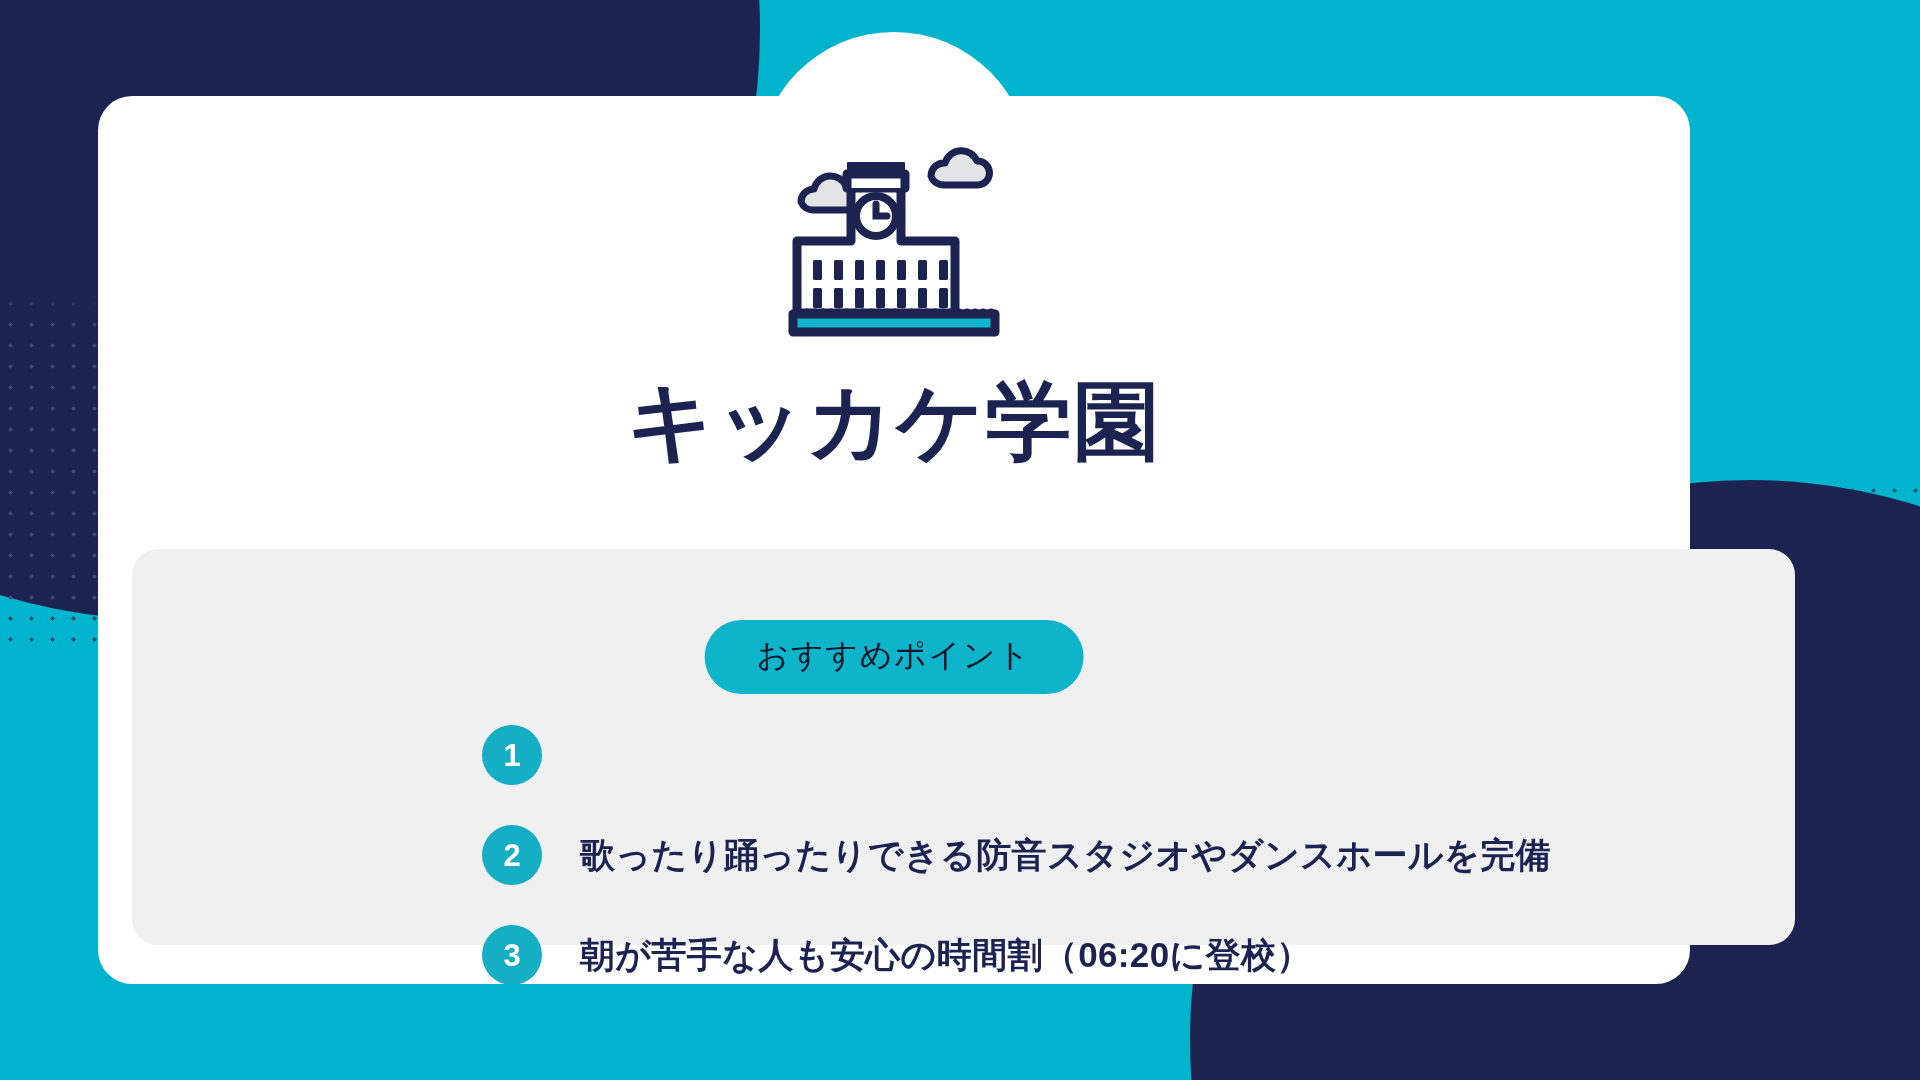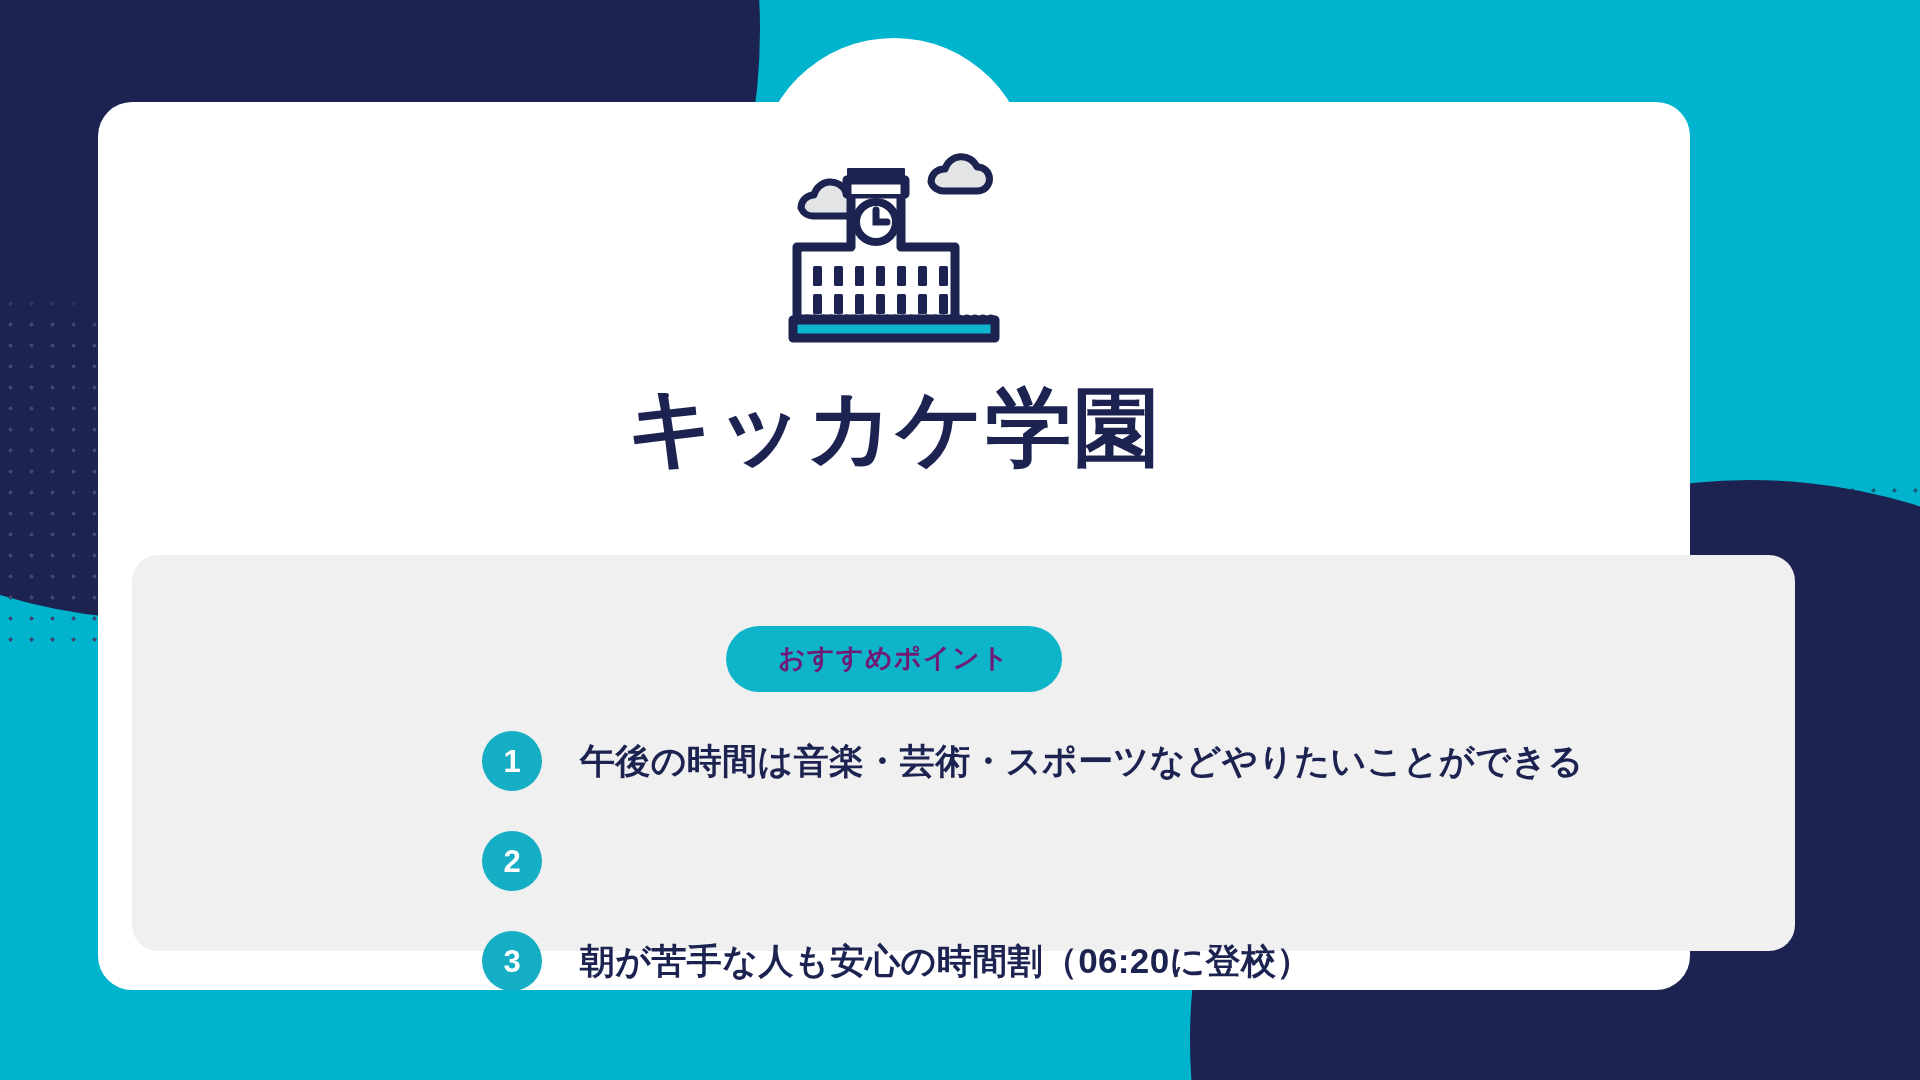--- a/index.html
+++ b/index.html
@@ -59,21 +59,21 @@
     background:#1c2351;
     border-radius:50%;
   }
   .blob-br-sq {
     right:0; bottom:0; width:300px; height:200px; background:#1c2351;
   }
 
   
   #card {
     position:absolute;
-    left:98px; top:102px;
+    left:98px; top:96px;
     width:1592px; height:888px;
     background:#ffffff;
     border-radius:34px;
   }
   #card-bump {
     position:absolute;
     left:50%; top:-64px; transform:translateX(-50%);
     width:272px; height:136px;
     background:#ffffff;
     border-radius:136px 136px 0 0;
@@ -105,23 +105,23 @@
     width:1663px; height:396px;
     background:#f0f0f0;
     border-radius:26px;
   }
 
   
   #recommend-badge {
     position:absolute;
     left:50%; top:524px; transform:translateX(-50%);
     background:#0eb4c9;
-    color:#701a75;
-    font-size:27px;
-    font-weight:bold;
+    color:#0f172a;
+    font-size:32px;
+    font-weight:normal;
     letter-spacing:.05em;
     padding:14px 52px 16px;
     border-radius:40px;
     white-space:nowrap;
     z-index:3;
   }
 
   
   #points-list {
     position:absolute;
@@ -230,25 +230,25 @@
     <div id="title">キッカケ学園</div>
 
     <div id="points-panel"></div>
 
     <div id="recommend-badge">おすすめポイント</div>
 
     <div id="points-list">
 
       <div class="point-row">
         <div class="point-num">1</div>
-        <div class="point-text">午後の時間は音楽・芸術・スポーツなどやりたいことができる</div>
       </div>
 
       <div class="point-row">
         <div class="point-num">2</div>
+        <div class="point-text">歌ったり踊ったりできる防音スタジオやダンスホールを完備</div>
       </div>
 
       <div class="point-row">
         <div class="point-num">3</div>
         <div class="point-text">朝が苦手な人も安心の時間割（06:20に登校）</div>
       </div>
 
     </div>
 
   </div>

